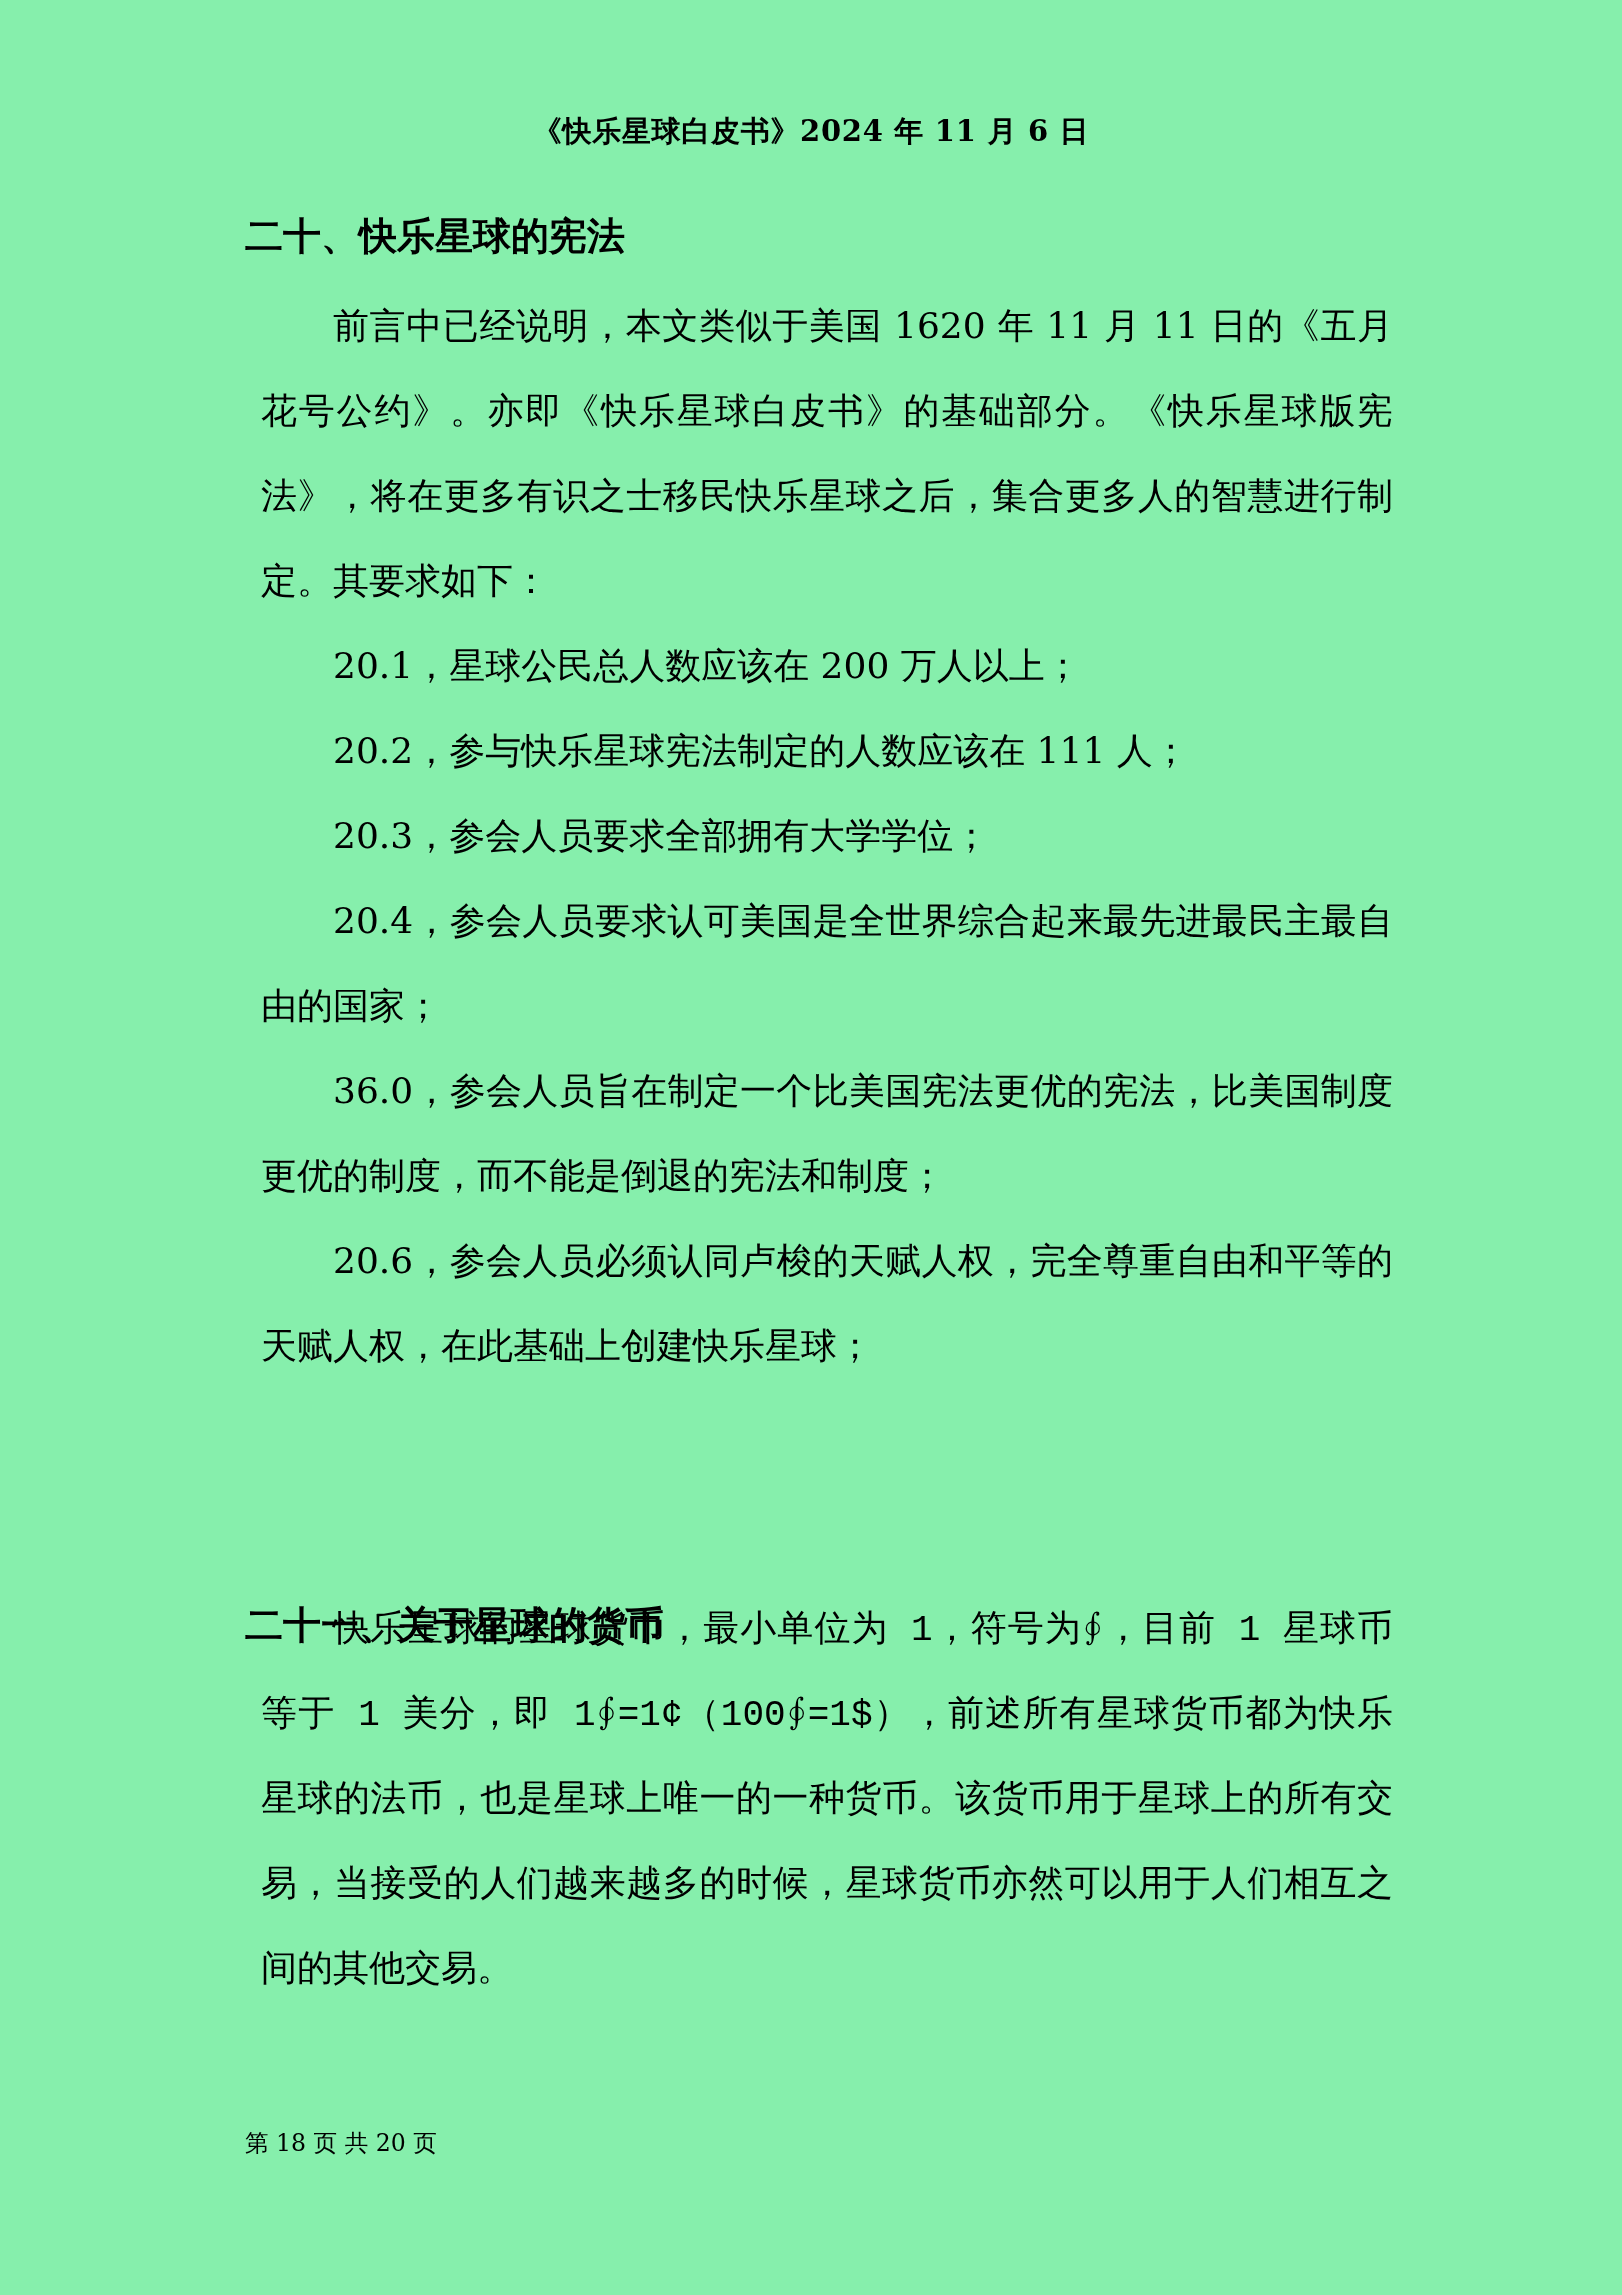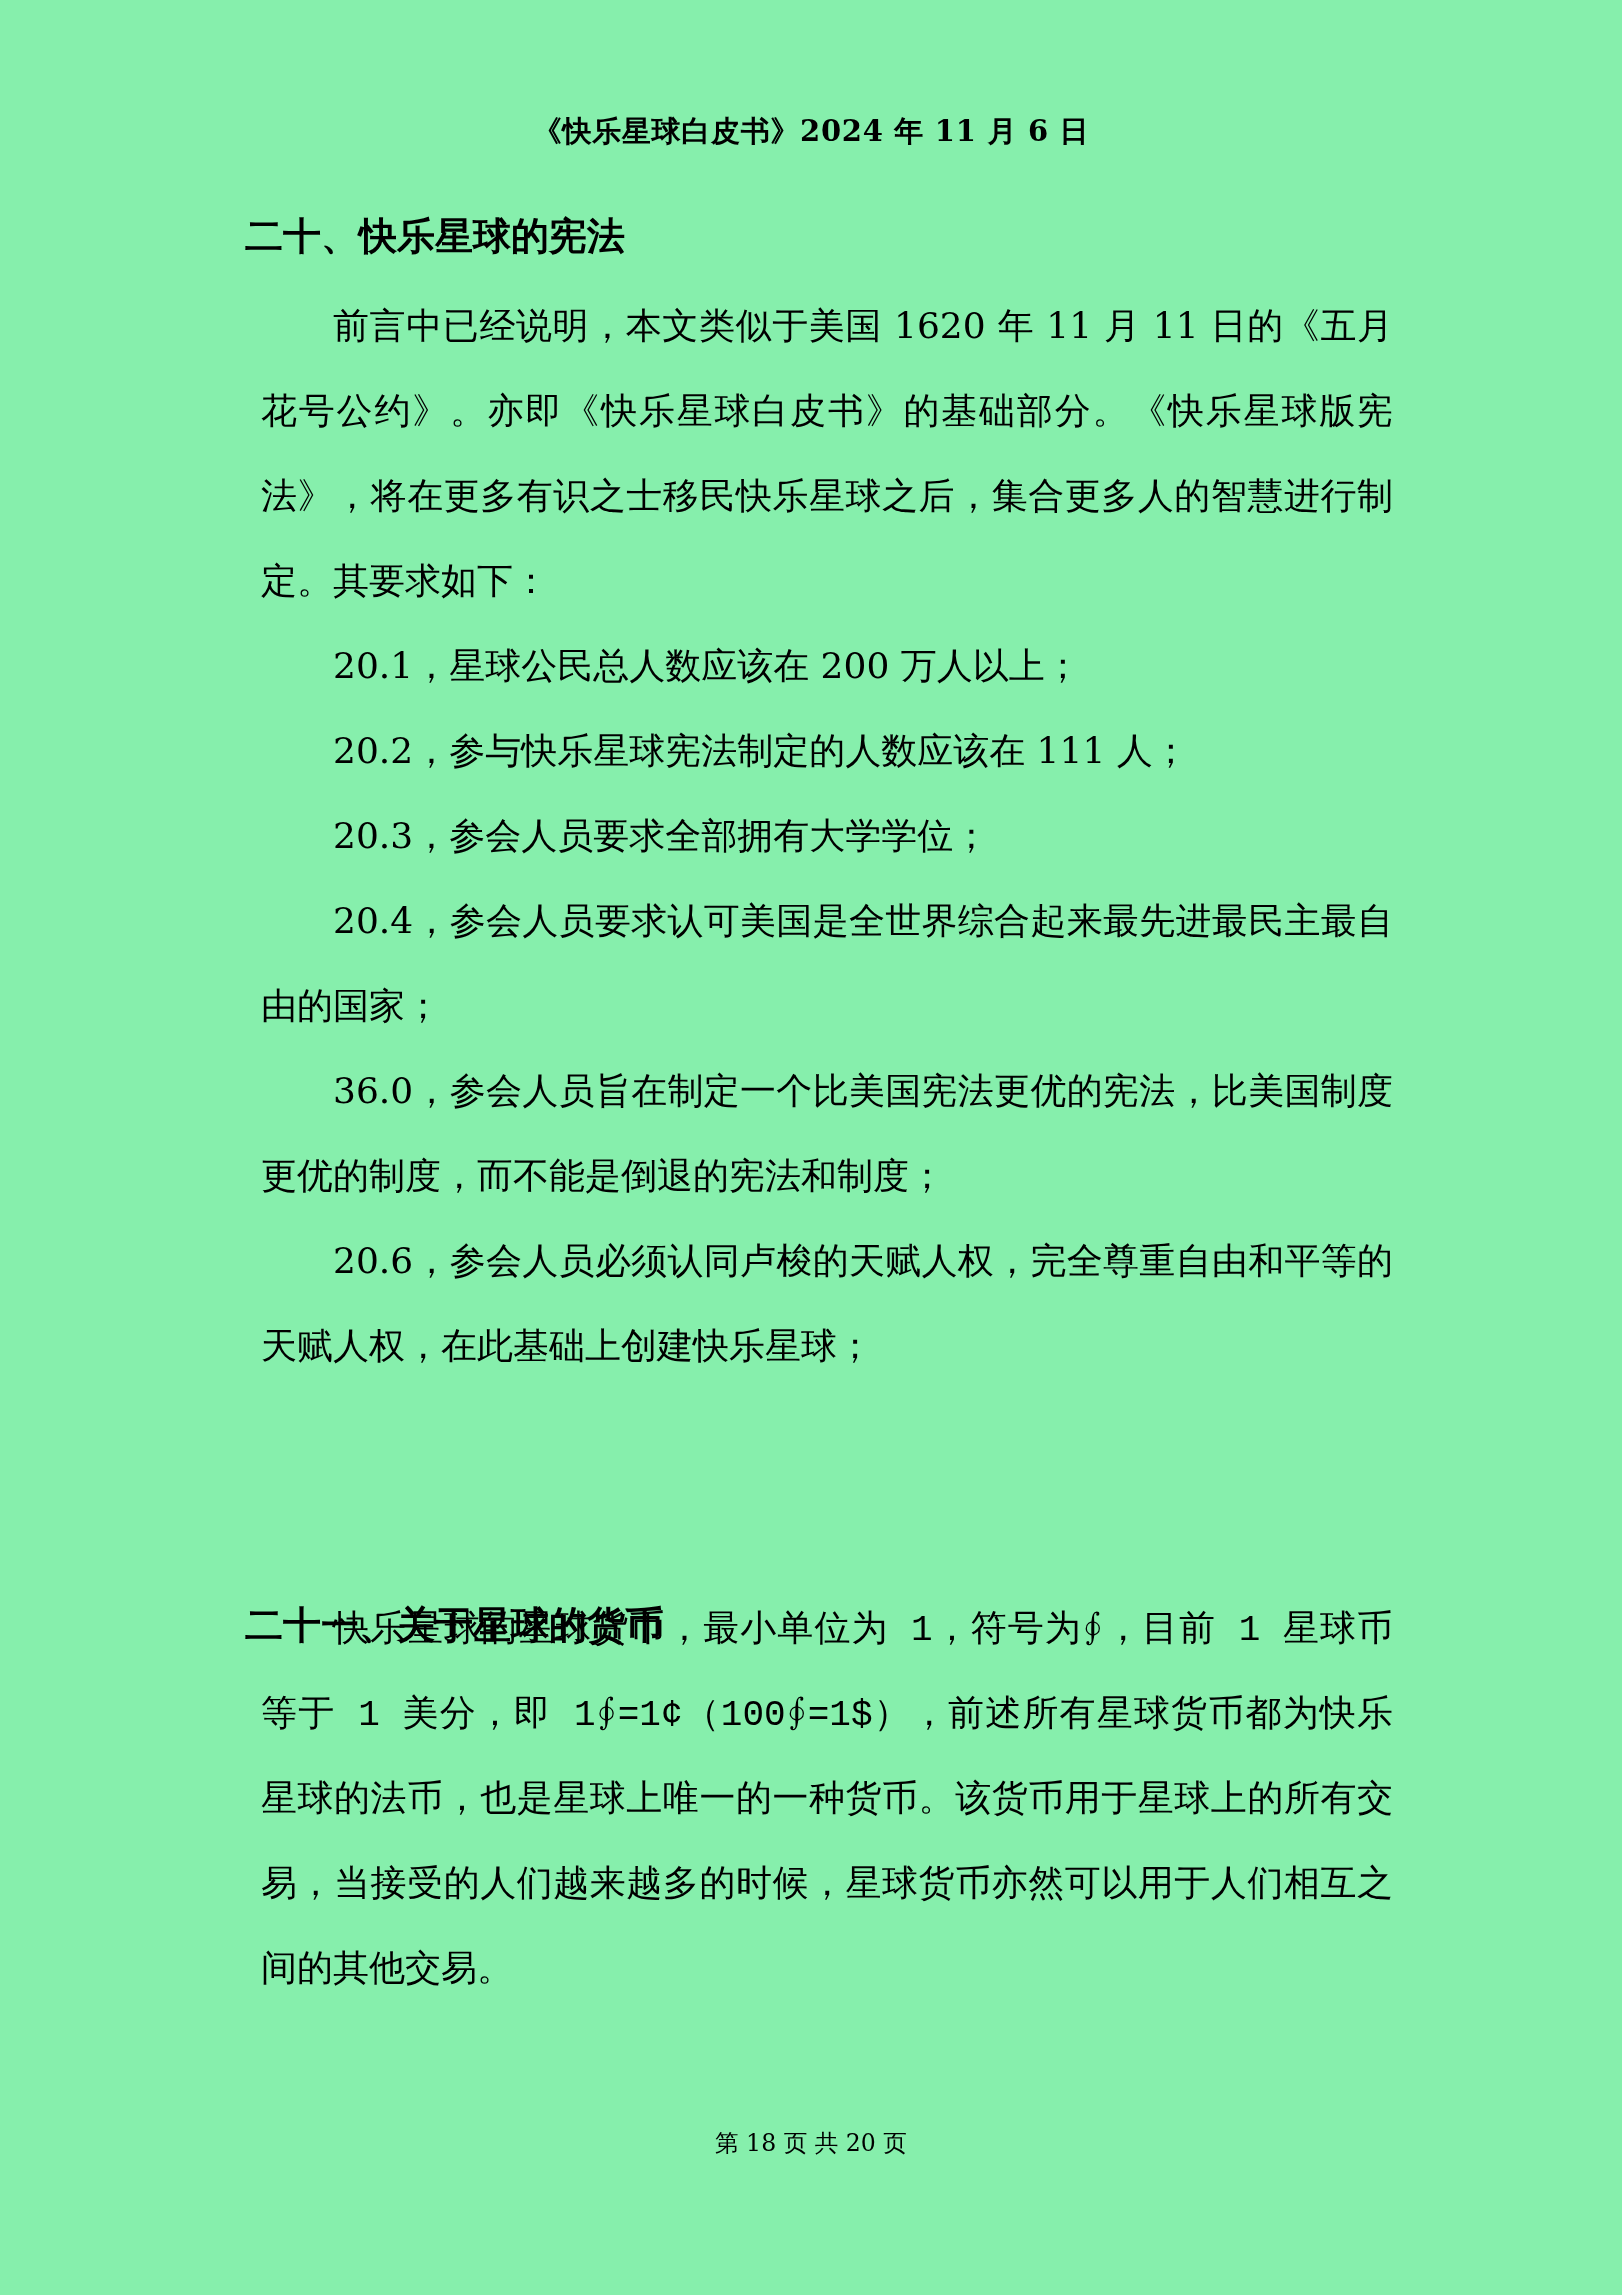--- a/index.html
+++ b/index.html
@@ -55,21 +55,20 @@
     text-indent: 2em;
     text-align: justify;
     text-justify: inter-character;
     word-break: break-all;
   }
   .doc-footer {
     position: absolute;
     top: 2128px;
     left: 245px;
     width: 1132px;
-    text-align: center;
     font-size: 23.6px;
     line-height: 30px;
     white-space: nowrap;
   }
 </style>
 </head>
 <body>
 
 <div class="page">
 

